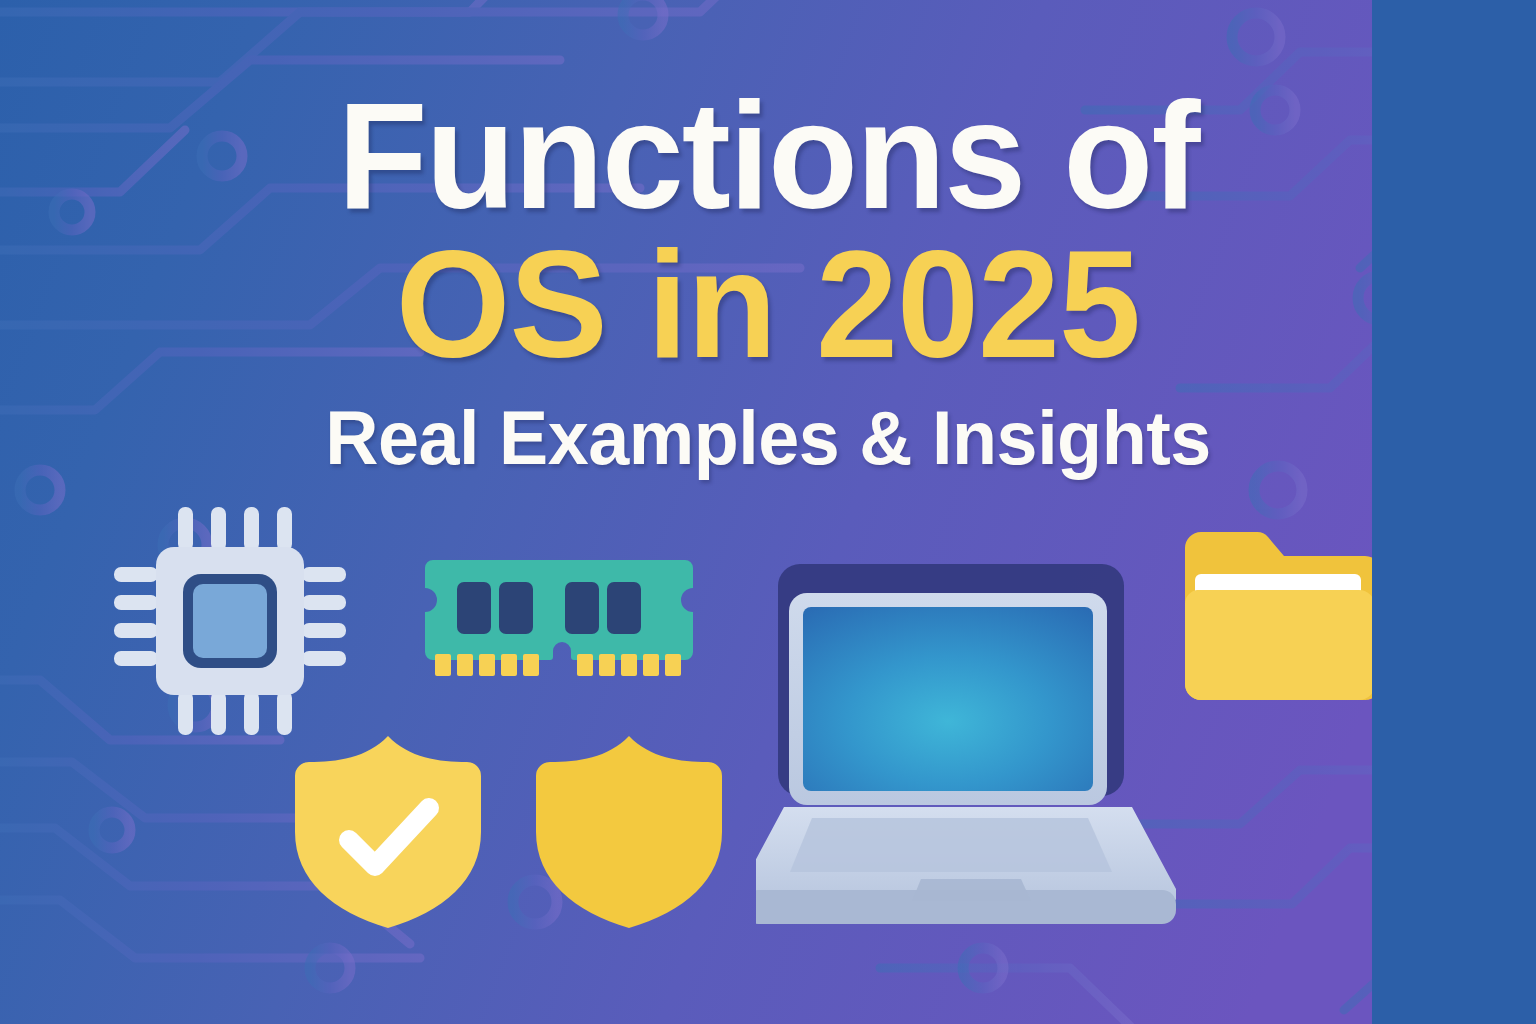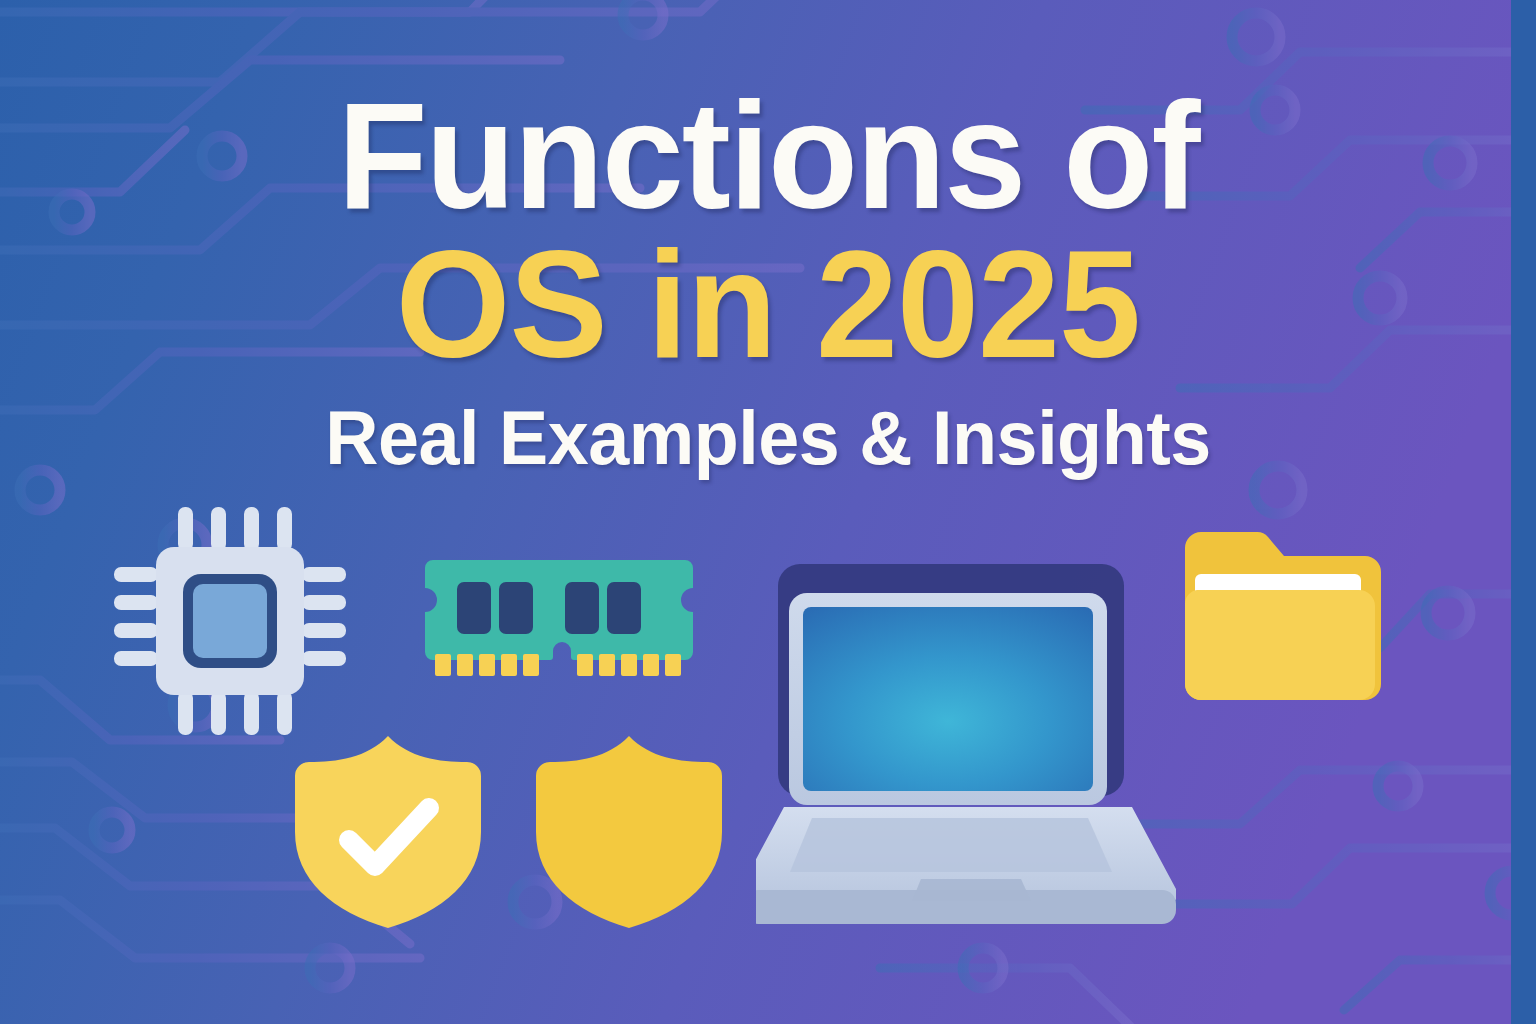--- a/index.html
+++ b/index.html
@@ -4,21 +4,21 @@
 <style>
   * { margin:0; padding:0; box-sizing:border-box; }
   html,body { width:1536px; height:1024px; overflow:hidden; }
   body {
     font-family: "Liberation Sans", sans-serif;
     background:#2C5FA8;
   }
 
   #banner {
     position:relative;
-    width:1511px; height:1024px;
+    width:1372px; height:1024px;
     overflow:hidden;
     background: linear-gradient(100deg, #2C60AB 0%, #3463AE 14%, #4560B2 38%, #5A5CBB 62%, #6458BD 80%, #6B55BF 100%);
   }
 
   
   #circuit { position:absolute; inset:0; width:1536px; height:1024px; }
 
   
   #text-block {
     position:absolute; left:0; top:78px; width:1536px;

